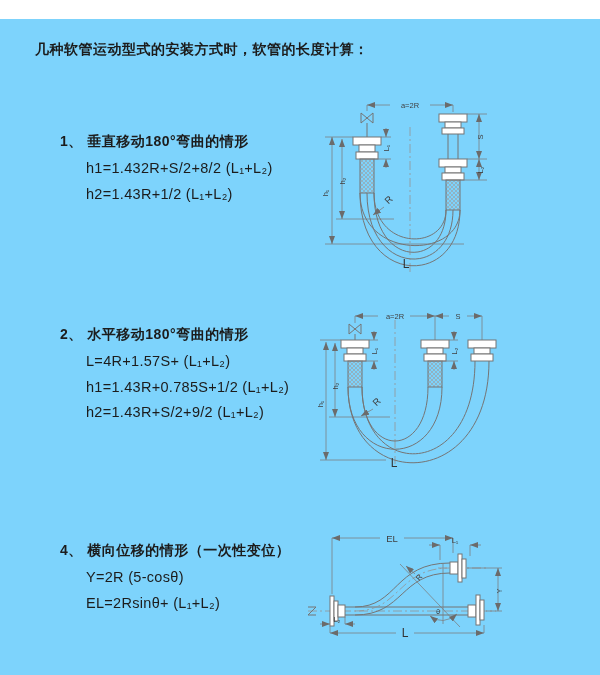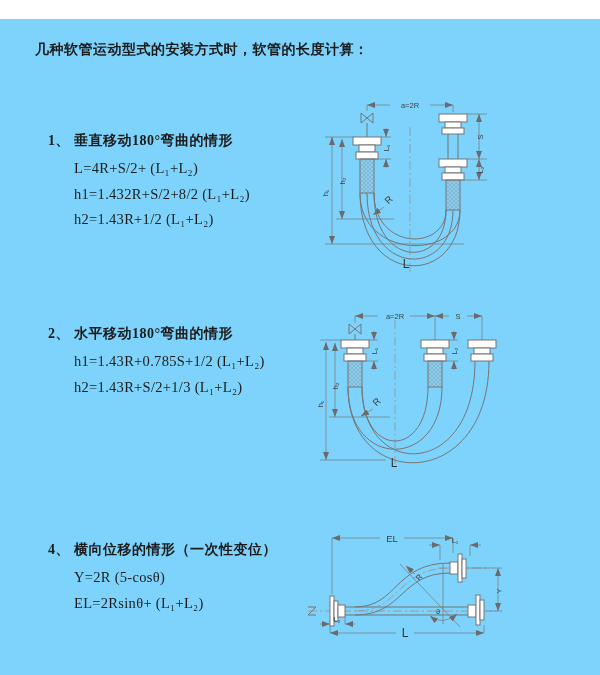--- a/index.html
+++ b/index.html
@@ -1,19 +1,19 @@
 <!DOCTYPE html>
 <html><head>
 <meta charset="utf-8">
 <style>
   html,body{margin:0;padding:0;}
   body{width:600px;height:675px;background:#ffffff;font-family:"Liberation Sans","DejaVu Sans",sans-serif;color:#1c1c1c;}
   .page{position:relative;width:600px;height:675px;background:#7dd3fc;overflow:hidden;margin-top:19px;}
   .title{position:absolute;left:35px;top:22px;font-size:14px;font-weight:bold;letter-spacing:.5px;white-space:nowrap;}
-  .section{position:absolute;left:48px;font-family:Liberation Serif, serif;}
+  .section{position:absolute;left:60px;}
   .sec-heading{font-size:14px;font-weight:bold;line-height:20px;margin:0 0 5px 0;letter-spacing:.5px;white-space:nowrap;}
   .formula{font-size:14.5px;line-height:25.5px;margin-left:26px;letter-spacing:.3px;white-space:nowrap;}
   #sec1{top:112px;} #sec2{top:305px;} #sec3{top:521px;}
   .diag{position:absolute;}
   #d1{left:312px;top:72px;} #d2{left:310px;top:283px;} #d3{left:300px;top:505px;}
   svg .dl{stroke:#757575;stroke-width:1;fill:none;}
   svg .dm{stroke:#7c7c7c;stroke-width:.75;fill:none;}
   svg .cl{stroke:#949494;stroke-width:.8;fill:none;stroke-dasharray:9 3 2 3;}
   svg .fl{stroke:#757575;stroke-width:1;fill:#ffffff;}
   svg .hx{stroke:#757575;stroke-width:1;fill:url(#hxp);}
@@ -23,29 +23,29 @@
 </style>
 </head>
 <body>
 
 <div class="page">
 
   <div class="title">几种软管运动型式的安装方式时，软管的长度计算：</div>
 
   <div class="section" id="sec1">
     <div class="sec-heading">1、 垂直移动180°弯曲的情形</div>
-    <div class="formula">L=4R+S/2+ (L₁+L₂)</div>
     <div class="formula">h1=1.432R+S/2+8/2 (L₁+L₂)</div>
     <div class="formula">h2=1.43R+1/2 (L₁+L₂)</div>
   </div>
 
   <div class="section" id="sec2">
     <div class="sec-heading">2、 水平移动180°弯曲的情形</div>
+    <div class="formula">L=4R+1.57S+ (L₁+L₂)</div>
     <div class="formula">h1=1.43R+0.785S+1/2 (L₁+L₂)</div>
-    <div class="formula">h2=1.43R+S/2+1/3 (L₁+L₂)</div>
+    <div class="formula">h2=1.43R+S/2+9/2 (L₁+L₂)</div>
   </div>
 
   <div class="section" id="sec3">
     <div class="sec-heading">4、 横向位移的情形（一次性变位）</div>
     <div class="formula">Y=2R (5-cosθ)</div>
     <div class="formula">EL=2Rsinθ+ (L₁+L₂)</div>
   </div>
 
   <svg class="diag" id="d1" width="285" height="190" viewBox="0 0 285 190">
     <defs>

